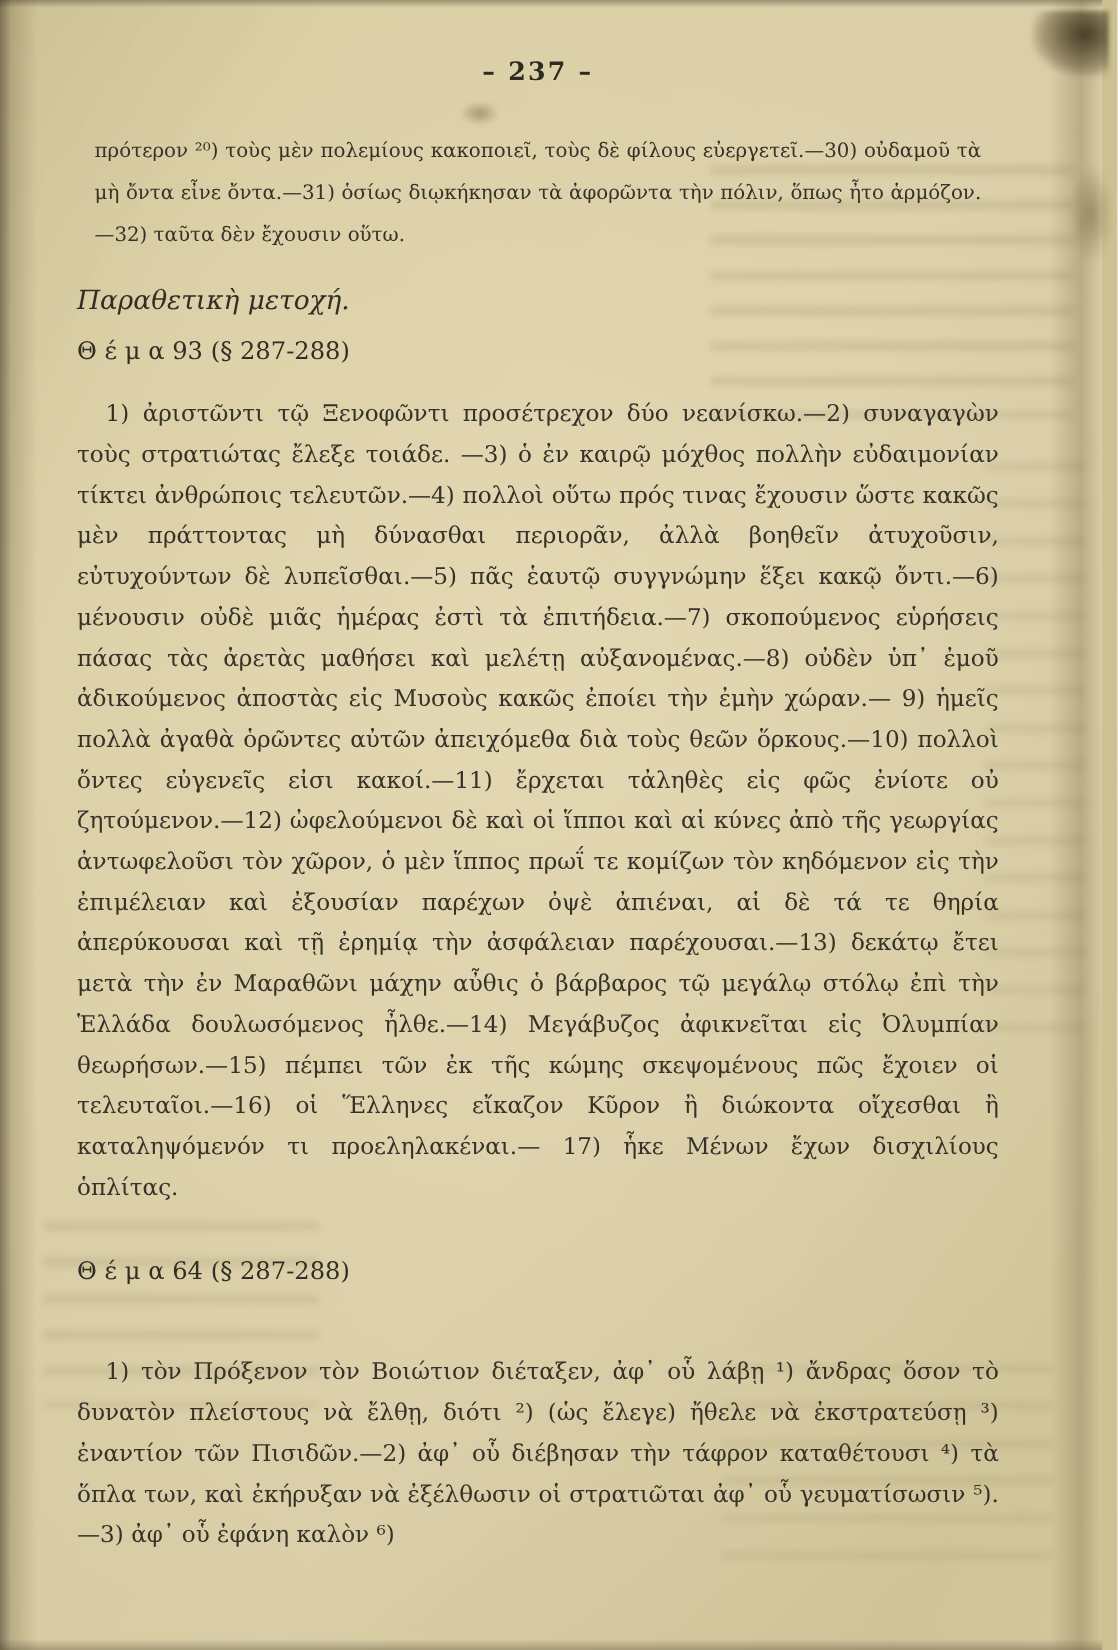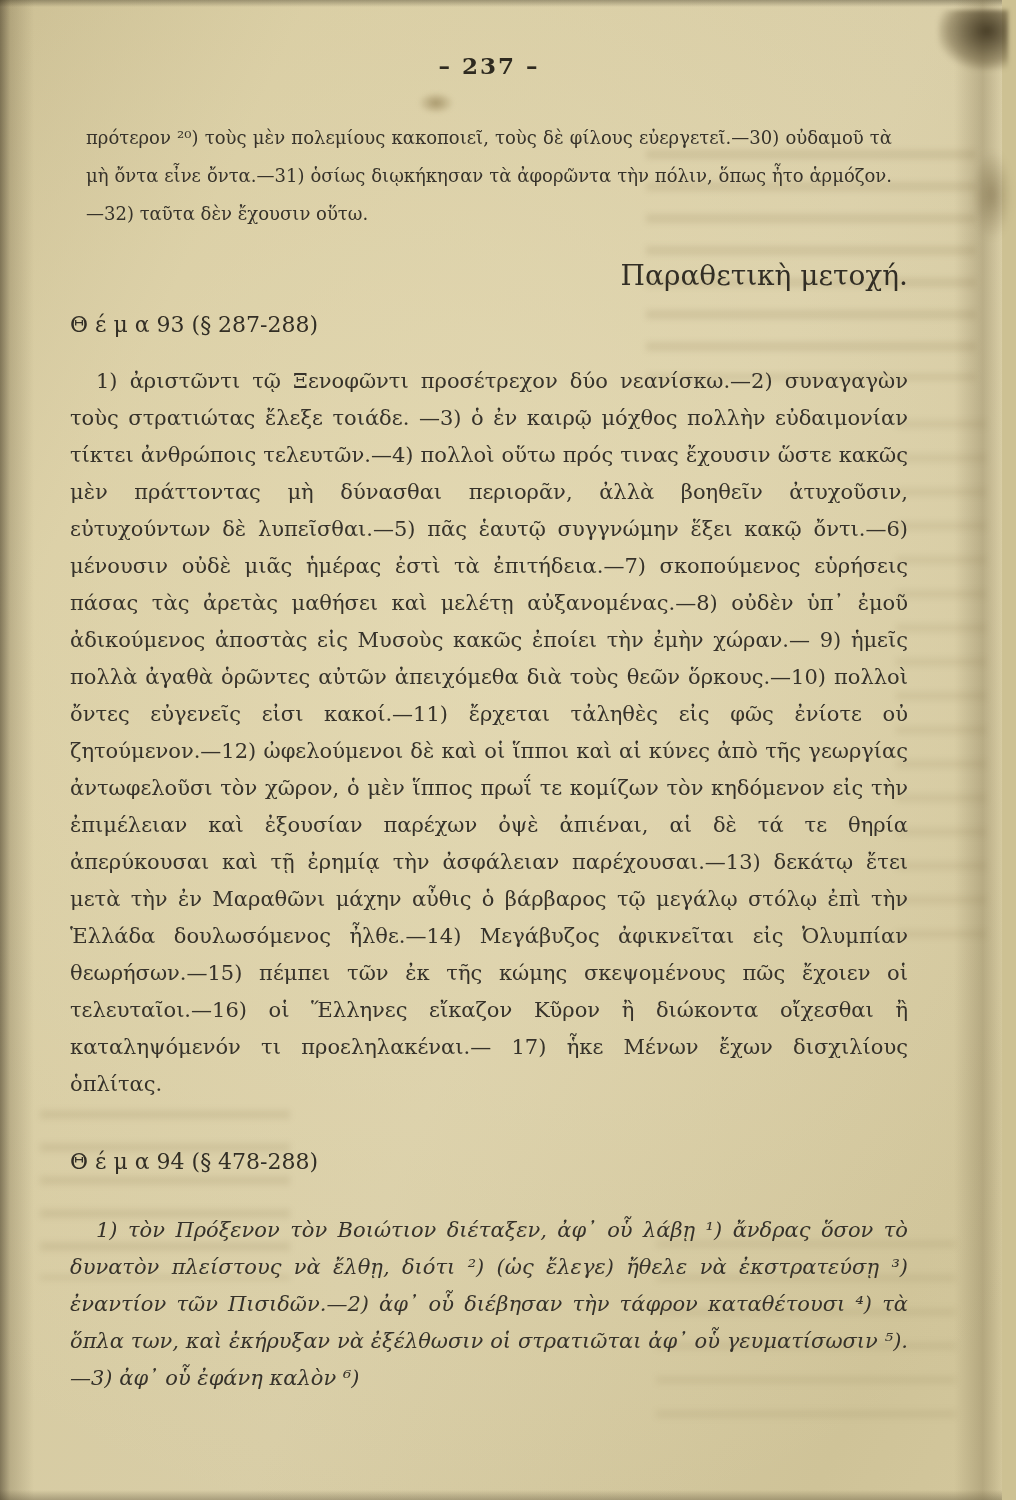--- a/index.html
+++ b/index.html
@@ -37,27 +37,27 @@
     background:repeating-linear-gradient(to bottom, rgba(126,108,66,.22) 0 8px, rgba(0,0,0,0) 8px 34px);}
   .bleed-3{left:40px;bottom:220px;width:250px;height:170px;
     background:repeating-linear-gradient(to bottom, rgba(126,108,66,.26) 0 9px, rgba(0,0,0,0) 9px 33px);}
   .bleed-4{right:60px;bottom:70px;width:300px;height:190px;
     background:repeating-linear-gradient(to bottom, rgba(126,108,66,.20) 0 8px, rgba(0,0,0,0) 8px 34px);}
 
   .content{position:absolute;left:70px;top:52px;width:838px;}
   .pagenum{text-align:center;font-size:23px;font-weight:bold;letter-spacing:2px;
     color:#2e2a20;margin:0 0 40px 0;}
   .para{font-size:18px;line-height:38px;text-align:justify;margin:16px;}
-  .section-heading{text-align:right;font-size:28px;
+  .section-heading{text-align:left;font-style:italic;font-size:24px;
     margin:26px 0 0 0;color:#322e25;}
   .theme-title{text-align:left;font-size:22px;margin:20px 0 0 0;color:#322e25;}
   .theme-body{font-size:21px;line-height:37px;text-align:justify;
     text-indent:26px;margin:26px 0 0 0;}
   .theme-title.second{margin-top:46px;}
-  .theme-body.second{margin-top:38px;font-style:italic;}
+  .theme-body.second{margin-top:60px;}
 </style>
 </head>
 <body>
 
 <div class="page">
 
   <div class="edge-left"></div>
   <div class="edge-top"></div>
   <div class="edge-bottom"></div>
   <div class="edge-right-band"></div>
@@ -75,18 +75,18 @@
     <div class="pagenum">– 237 –</div>
 
     <p class="para">πρότερον ²⁰) τοὺς μὲν πολεμίους κακοποιεῖ, τοὺς δὲ φίλους εὐεργετεῖ.—30) οὐδαμοῦ τὰ μὴ ὄντα εἶνε ὄντα.—31) ὁσίως διῳκήκησαν τὰ ἀφορῶντα τὴν πόλιν, ὅπως ἦτο ἁρμόζον.—32) ταῦτα δὲν ἔχουσιν οὕτω.</p>
 
     <div class="section-heading">Παραθετικὴ μετοχή.</div>
 
     <div class="theme-title">Θ έ μ α  93 (§ 287-288)</div>
 
     <p class="para theme-body">1) ἀριστῶντι τῷ Ξενοφῶντι προσέτρεχον δύο νεανίσκω.—2) συναγαγὼν τοὺς στρατιώτας ἔλεξε τοιάδε. —3) ὁ ἐν καιρῷ μόχθος πολλὴν εὐδαιμονίαν τίκτει ἀνθρώποις τελευτῶν.—4) πολλοὶ οὕτω πρός τινας ἔχουσιν ὥστε κακῶς μὲν πράττοντας μὴ δύνασθαι περιορᾶν, ἀλλὰ βοηθεῖν ἀτυχοῦσιν, εὐτυχούντων δὲ λυπεῖσθαι.—5) πᾶς ἑαυτῷ συγγνώμην ἕξει κακῷ ὄντι.—6) μένουσιν οὐδὲ μιᾶς ἡμέρας ἐστὶ τὰ ἐπιτήδεια.—7) σκοπούμενος εὑρήσεις πάσας τὰς ἀρετὰς μαθήσει καὶ μελέτῃ αὐξανομένας.—8) οὐδὲν ὑπ᾽ ἐμοῦ ἀδικούμενος ἀποστὰς εἰς Μυσοὺς κακῶς ἐποίει τὴν ἐμὴν χώραν.— 9) ἡμεῖς πολλὰ ἀγαθὰ ὁρῶντες αὐτῶν ἀπειχόμεθα διὰ τοὺς θεῶν ὅρκους.—10) πολλοὶ ὄντες εὐγενεῖς εἰσι κακοί.—11) ἔρχεται τἀληθὲς εἰς φῶς ἐνίοτε οὐ ζητούμενον.—12) ὠφελούμενοι δὲ καὶ οἱ ἵπποι καὶ αἱ κύνες ἀπὸ τῆς γεωργίας ἀντωφελοῦσι τὸν χῶρον, ὁ μὲν ἵππος πρωΐ τε κομίζων τὸν κηδόμενον εἰς τὴν ἐπιμέλειαν καὶ ἐξουσίαν παρέχων ὀψὲ ἀπιέναι, αἱ δὲ τά τε θηρία ἀπερύκουσαι καὶ τῇ ἐρημίᾳ τὴν ἀσφάλειαν παρέχουσαι.—13) δεκάτῳ ἔτει μετὰ τὴν ἐν Μαραθῶνι μάχην αὖθις ὁ βάρβαρος τῷ μεγάλῳ στόλῳ ἐπὶ τὴν Ἑλλάδα δουλωσόμενος ἦλθε.—14) Μεγάβυζος ἀφικνεῖται εἰς Ὀλυμπίαν θεωρήσων.—15) πέμπει τῶν ἐκ τῆς κώμης σκεψομένους πῶς ἔχοιεν οἱ τελευταῖοι.—16) οἱ Ἕλληνες εἴκαζον Κῦρον ἢ διώκοντα οἴχεσθαι ἢ καταληψόμενόν τι προεληλακέναι.— 17) ἧκε Μένων ἔχων δισχιλίους ὁπλίτας.</p>
 
-    <div class="theme-title second">Θ έ μ α  94 (§ 478-288)</div>
+    <div class="theme-title second">Θ έ μ α  64 (§ 287-288)</div>
 
     <p class="para theme-body second">1) τὸν Πρόξενον τὸν Βοιώτιον διέταξεν, ἀφ᾽ οὗ λάβῃ ¹) ἄνδρας ὅσον τὸ δυνατὸν πλείστους νὰ ἔλθῃ, διότι ²) (ὡς ἔλεγε) ἤθελε νὰ ἐκστρατεύσῃ ³) ἐναντίον τῶν Πισιδῶν.—2) ἀφ᾽ οὗ διέβησαν τὴν τάφρον καταθέτουσι ⁴) τὰ ὅπλα των, καὶ ἐκήρυξαν νὰ ἐξέλθωσιν οἱ στρατιῶται ἀφ᾽ οὗ γευματίσωσιν ⁵).—3) ἀφ᾽ οὗ ἐφάνη καλὸν ⁶)</p>
 
   </div>
 </div>
 
 </body></html>

